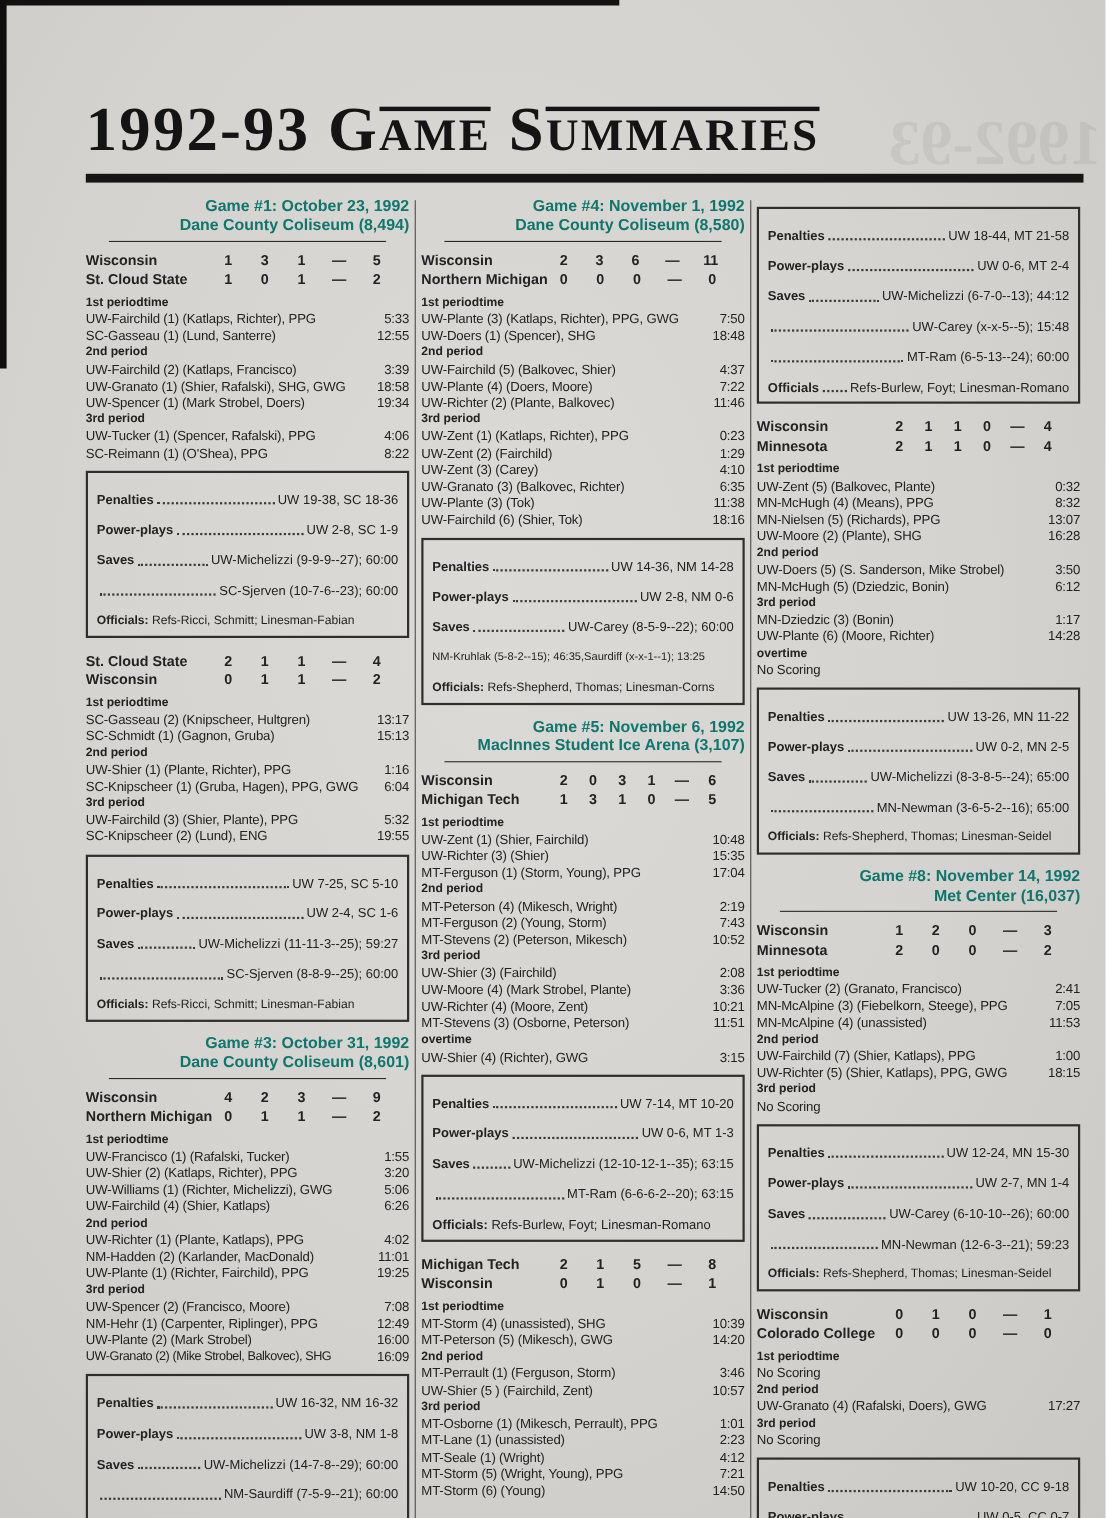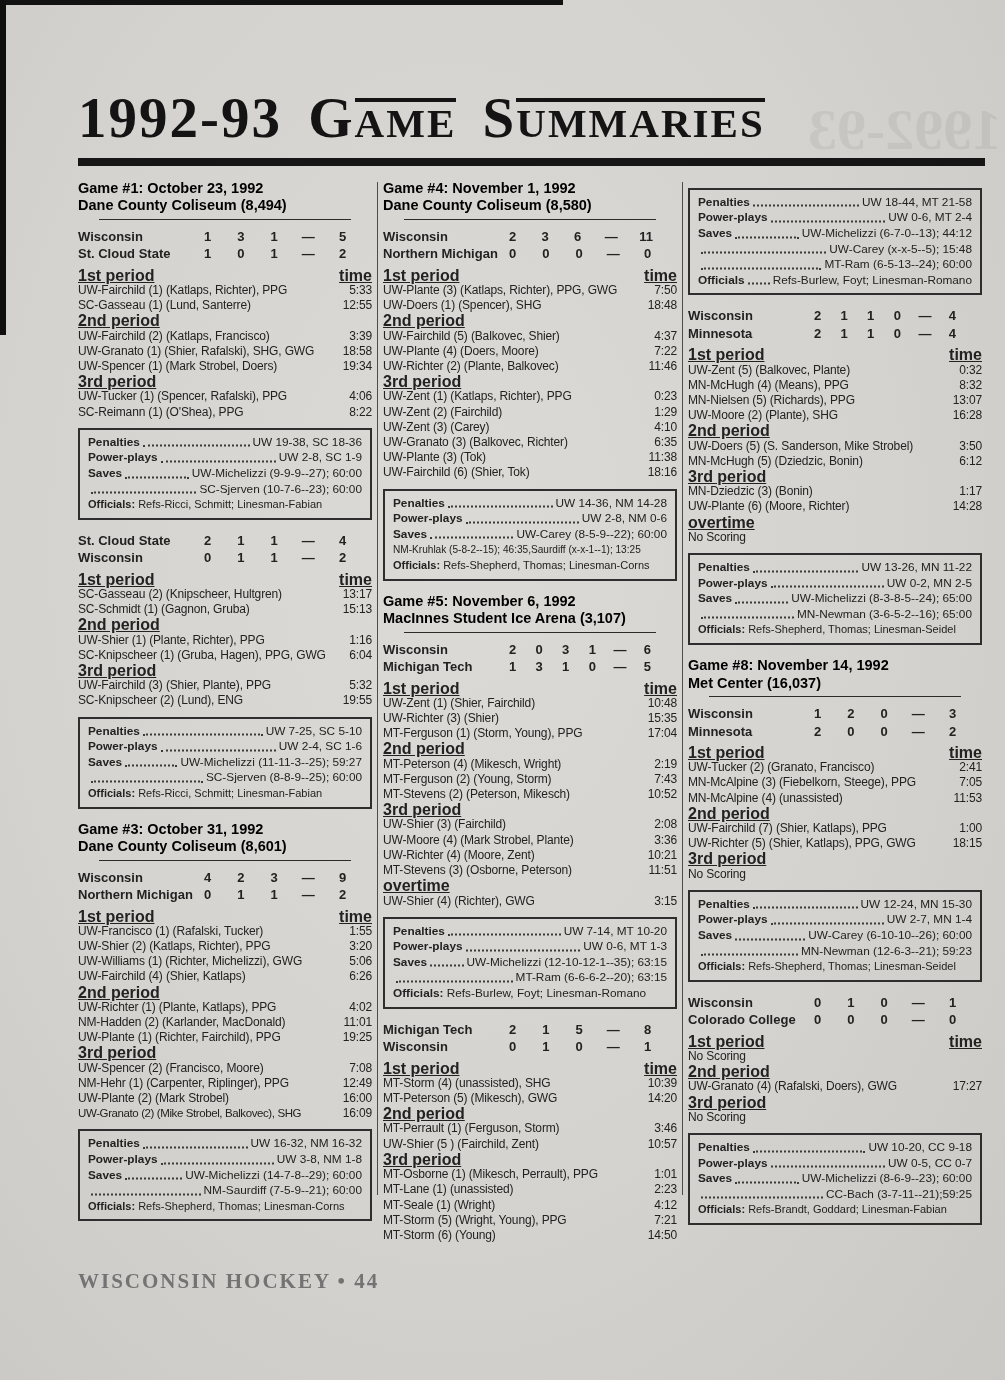--- a/index.html
+++ b/index.html
@@ -12,44 +12,44 @@
   
   .edge-top{position:absolute;top:0;left:0;width:56%;height:5px;background:#121212;}
   .edge-left{position:absolute;top:0;left:0;width:6px;height:335px;background:#0f0f0f;}
   .ghost-title{
     position:absolute;top:96px;right:4px;font-family:"Liberation Serif",serif;font-weight:bold;
     font-size:58px;color:#41413f;opacity:0.08;transform:scaleX(-1);white-space:nowrap;pointer-events:none;
   }
   
   .masthead{font-family:"Liberation Serif",serif;font-weight:bold;font-size:57px;line-height:1.05;
     color:#141414;letter-spacing:2px;white-space:nowrap;}
-  .masthead .t-word{margin-left:10px;}
+  .masthead .t-word{margin-left:0;}
   .masthead .cap{font-size:1em;}
   .masthead .sc{font-size:0.72em;display:inline-block;line-height:0.98;border-top:0.11em solid #141414;
     padding-top:0.03em;letter-spacing:2px;}
   .title-rule{height:8px;background:#161616;margin-top:10px;}
   
   .columns{display:flex;margin-top:14px;align-items:stretch;}
   .col{flex:0 0 294px;min-width:0;}
   .divider{flex:0 0 1px;background:#4c4c4a;margin:2px 5px 60px 5px;}
   .game{margin-bottom:12px;}
-  .game-header{text-align:left;font-weight:bold;font-size:14.5px;line-height:17.5px;color:#000000;}
+  .game-header{text-align:right;font-weight:bold;font-size:14.5px;line-height:17.5px;color:#0f766e;}
   .game-header:after{content:"";display:block;width:86%;margin:4px auto 0;border-bottom:1.5px solid #2b2b2b;}
   .linescore{margin:8px 0 5px;}
   .ls-row{display:flex;align-items:center;font-weight:bold;font-size:13px;line-height:17.5px;}
   .ls-team{flex:1 1 auto;white-space:nowrap;}
   .ls-cells{flex:0 0 146px;display:flex;justify-content:space-between;margin-right:24px;}
   .ls-cell{text-align:center;min-width:11px;}
   .scoring{margin-top:2px;}
-  .period-row{display:flex;justify-content:space-between;font-weight:bold;font-size:16px;line-height:15.2px;text-decoration:underline;}
+  .period-row{display:flex;font-weight:bold;font-size:11px;line-height:15.2px;}
   .goal-row{display:flex;justify-content:space-between;font-size:12px;line-height:15.2px;letter-spacing:-0.15px;}
   .goal-desc{white-space:nowrap;}
   .goal-time{flex:0 0 auto;margin-left:5px;}
   .sbox{border:2px solid #2e2e2e;padding:5px 8px;margin-top:8px;}
-  .box-row{display:flex;align-items:center;font-size:11.8px;line-height:15.6px;}
+  .box-row{display:flex;align-items:center;font-size:11.8px;line-height:15.6px;margin-top:12px;}
   .box-row.plain{display:block;white-space:nowrap;}
   .box-label{font-weight:bold;white-space:nowrap;}
   .box-value{white-space:nowrap;}
   .leader{flex:1 1 10px;min-width:8px;border-bottom:2px dotted #3a3a3a;align-self:flex-end;
     transform:translateY(-3.5px);margin:0 3px;}
   .footer{font-family:"Liberation Serif",serif;font-weight:bold;font-size:21px;letter-spacing:2px;
     margin-top:14px;color:#737373;}
 </style>
 </head>
 <body>

